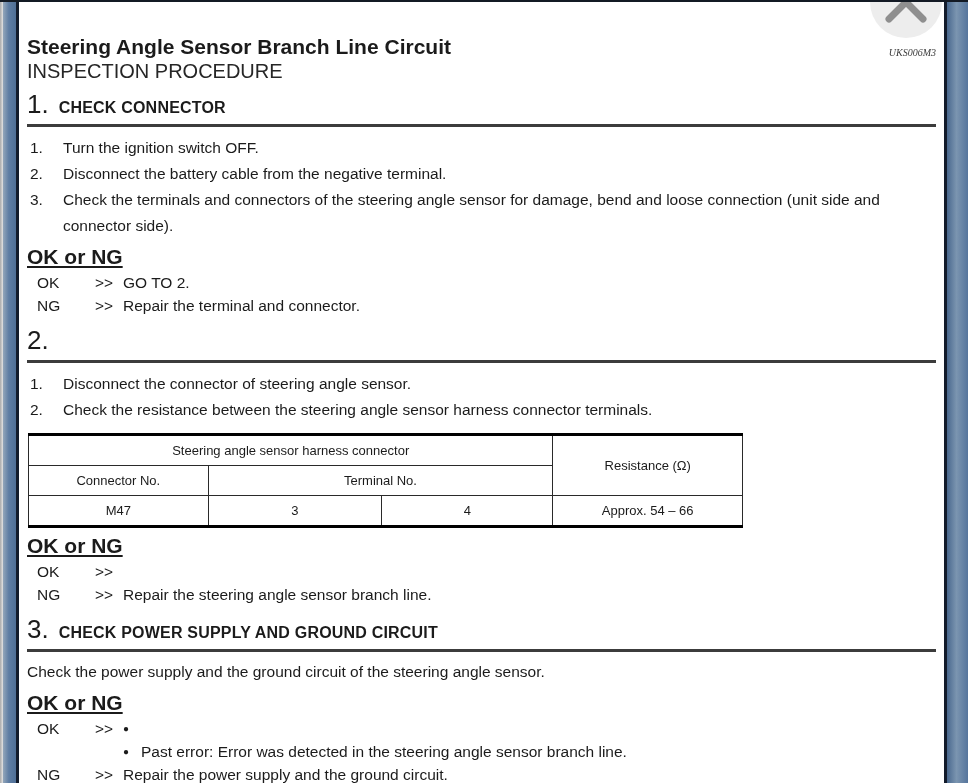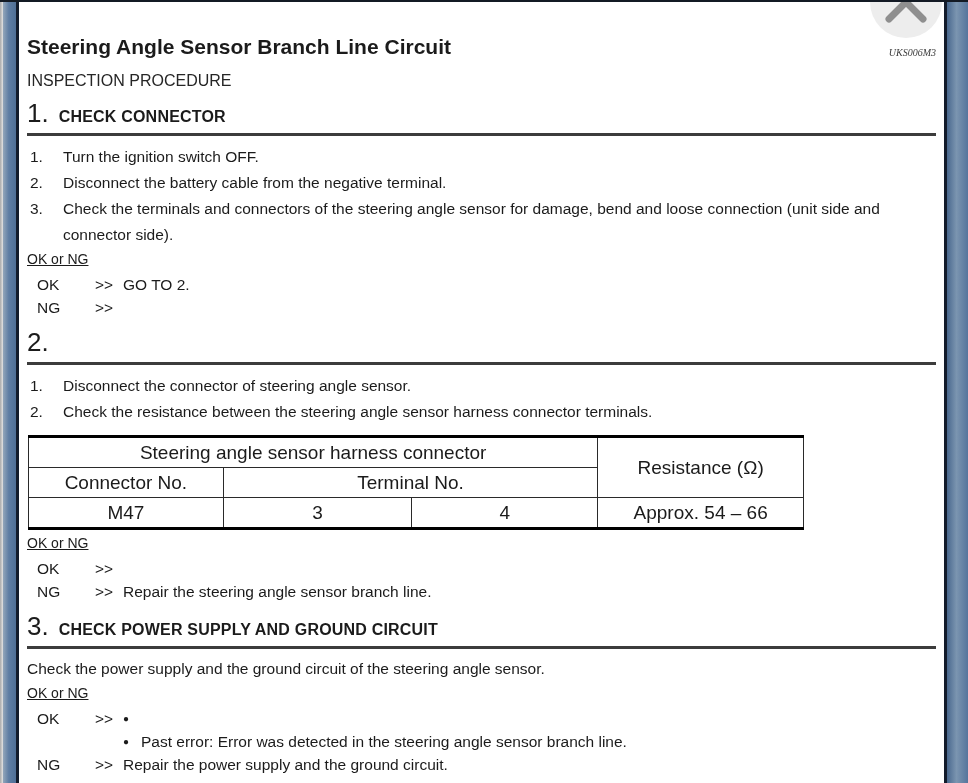--- a/index.html
+++ b/index.html
@@ -24,48 +24,48 @@
     background:#ededed;z-index:5;cursor:pointer;}
   .close-btn svg{position:absolute;left:0;top:0;}
 
   
   .content{position:absolute;left:19px;right:24px;top:2px;bottom:0;padding:31px 8px 0 8px;z-index:2;}
 
   .title-row{display:flex;justify-content:space-between;align-items:flex-end;}
   .doc-title{font-size:21px;font-weight:bold;line-height:24px;}
   .doc-code{font-family:"Liberation Serif", serif;font-style:italic;font-size:10px;color:#3a3a3a;padding-bottom:1px;margin-top:14px;}
 
-  .subtitle{font-size:16px;color:#262626;margin-top:12px;line-height:19px;}
+  .subtitle{font-size:20px;color:#262626;margin-top:3px;line-height:19px;}
 
   .sec-head{display:flex;align-items:baseline;margin-top:9px;}
   .sec-num{font-size:26px;line-height:28px;}
   .sec-label{font-size:16px;font-weight:bold;margin-left:10px;letter-spacing:0.2px;}
   .sec-rule{height:3px;background:#3c3c3c;margin-top:6px;}
 
   .steps{margin-top:8px;}
   .step{display:flex;font-size:15.5px;line-height:26px;}
   .step-num{width:33px;flex:none;padding-left:3px;}
   .step-text{flex:1;}
 
-  .okng{font-size:14px;line-height:22px;
-    text-decoration:underline;width:-moz-max-content;width:max-content;}
+  .okng{font-size:21px;line-height:22px;margin-top:7px;
+    text-decoration:underline;width:-moz-max-content;width:max-content;font-weight:bold;}
 
   .results{margin-top:3px;}
   .result{display:flex;font-size:15.5px;line-height:23px;}
   .res-label{width:58px;flex:none;padding-left:10px;}
   .res-marker{width:28px;flex:none;}
   .res-text{flex:1;}
   .res-multi{flex:1;}
   .bullet-line{display:flex;}
   .bullet{width:18px;flex:none;font-size:10px;line-height:23px;}
 
   .para{font-size:15.5px;line-height:26px;margin-top:7px;}
 
-  .spec-table{border-collapse:collapse;width:776px;margin:10px 0 2px 1px;
-    font-size:19px;text-align:center;
+  .spec-table{border-collapse:collapse;width:715px;margin:10px 0 2px 1px;
+    font-size:13px;text-align:center;
     border-top:3px solid #000;border-bottom:3px solid #000;padding-left:20px;}
   .spec-table td{border:1.5px solid #2a2a2a;padding:3px 4px;height:23px;}
 </style>
 </head>
 <body>
 
 <div class="frame-top"></div>
 <div class="frame-left-outer"></div>
 <div class="frame-left-blue"></div>
 <div class="frame-left-dark"></div>
@@ -113,20 +113,21 @@
   <div class="okng">OK or NG</div>
   <div class="results">
     <div class="result">
       <span class="res-label">OK</span>
       <span class="res-marker">&gt;&gt;</span>
       <span class="res-text">GO TO 2.</span>
     </div>
     <div class="result">
       <span class="res-label">NG</span>
       <span class="res-marker">&gt;&gt;</span>
+      <span class="res-text">Repair the terminal and connector.</span>
     </div>
   </div>
 
   <div class="sec-head">
     <span class="sec-num">2.</span>
   </div>
   <div class="sec-rule"></div>
 
   <div class="steps">
     <div class="step">

